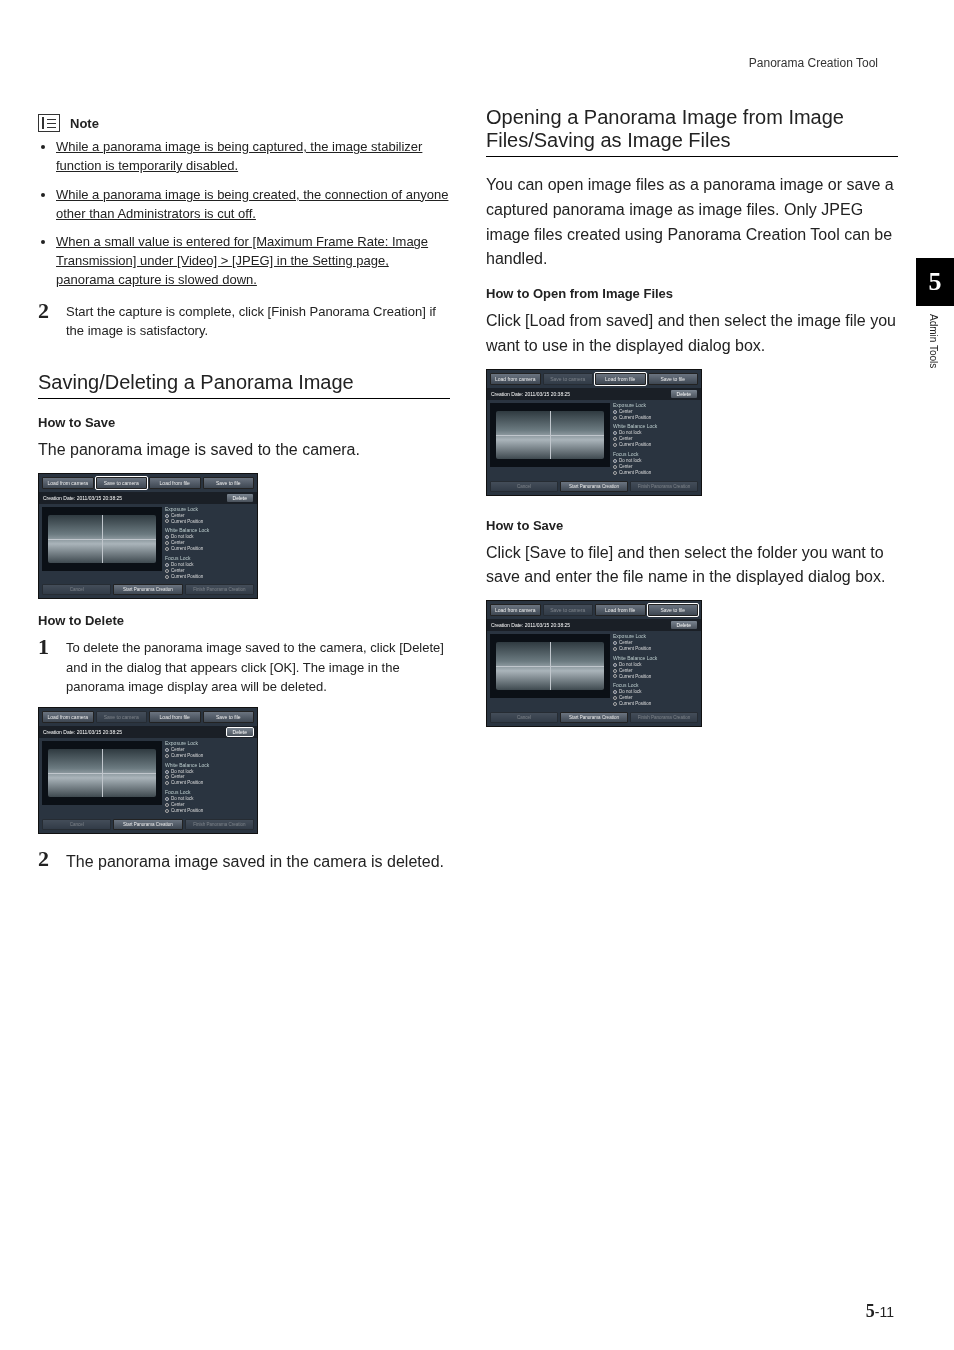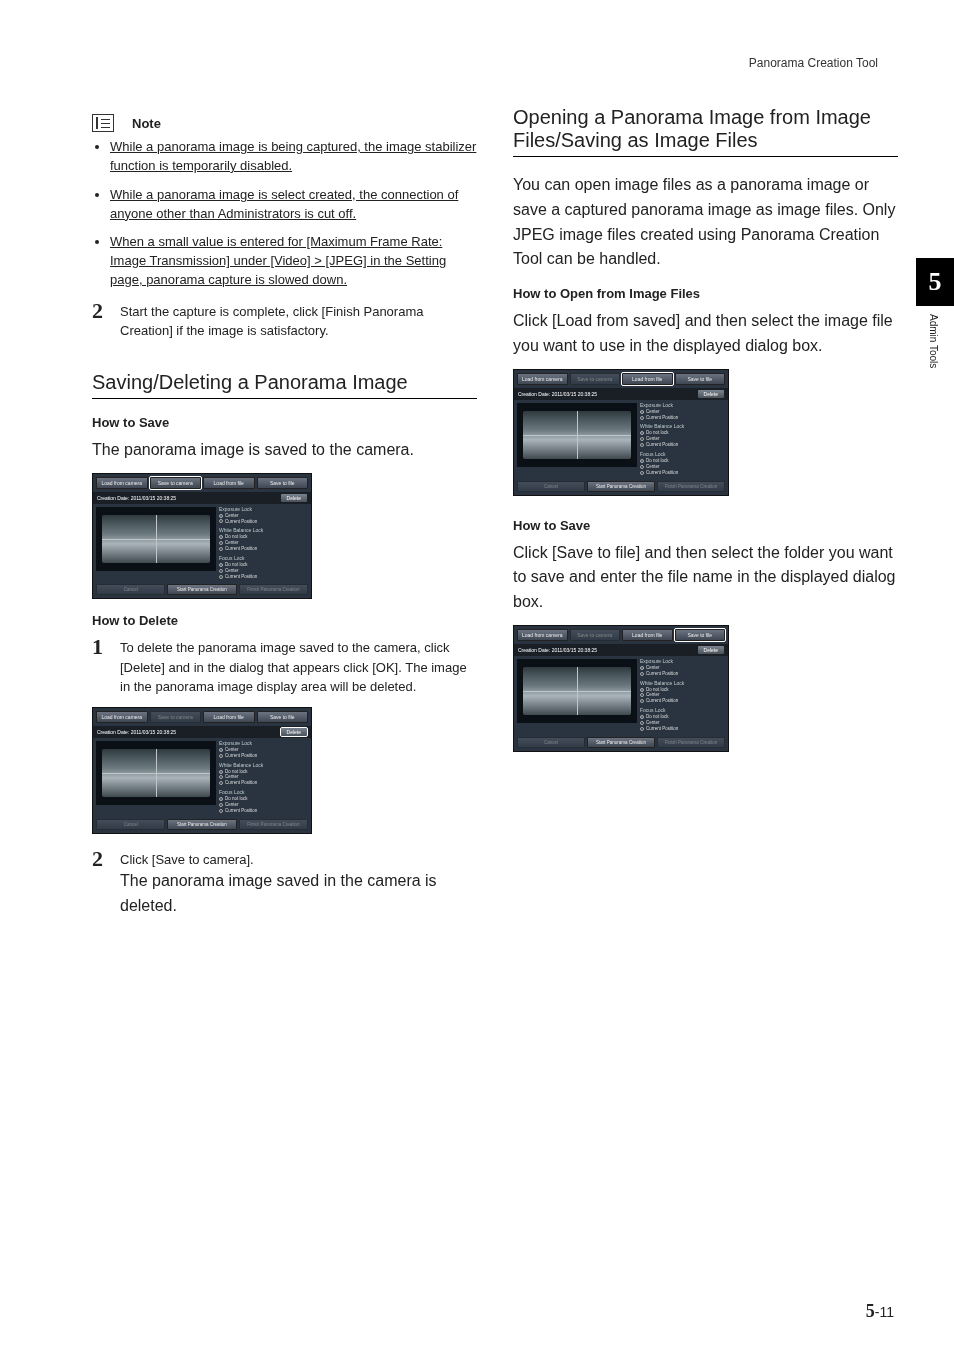--- a/index.html
+++ b/index.html
@@ -5,26 +5,26 @@
   * { box-sizing: border-box; margin: 0; padding: 0; }
   body {
     font-family: Arial, Helvetica, sans-serif;
     font-size: 13px;
     color: #222;
     background: #fff;
     width: 954px;
     height: 1350px;
     position: relative;
   }
-  .page { width: 954px; height: 1350px; position: relative; padding: 56px 56px 40px 92px; }
+  .page { width: 954px; height: 1350px; position: relative; padding: 56px 56px 40px 38px; }
   .header-running { text-align: right; font-size: 12px; color: #333; margin-bottom: 36px; padding-right: 20px;}
   .columns { display: flex; gap: 36px; }
   .col { flex: 1; min-width: 0; }
   .note-box { margin-top: 8px; }
-  .note-label { display: flex; align-items: center; gap: 18px; font-weight: bold; margin-bottom: 6px; }
+  .note-label { display: flex; align-items: center; gap: 10px; font-weight: bold; margin-bottom: 6px; }
   .note-icon {
     width: 22px; height: 18px; border: 1px solid #333; display: inline-flex; align-items: center; justify-content: center;
     background: #fff; font-size: 11px;
   }
   .note-icon-inner { width: 14px; height: 12px; border-left: 2px solid #333; position: relative;}
   .note-icon-inner::before, .note-icon-inner::after { content:""; position:absolute; left:3px; right:0; height:1px; background:#333; }
   .note-icon-inner::before { top:2px; }
   .note-icon-inner::after { top:6px; box-shadow: 0 4px 0 #333; }
   .bullets { list-style: disc; padding-left: 18px; }
   .bullets li { margin-bottom: 10px; line-height: 1.45; font-size: 13px; text-decoration: underline;}
@@ -96,21 +96,21 @@
     <div class="col">
       <div class="note-box">
         <div class="note-label">
           <span class="note-icon">
               <span class="note-icon-inner"></span>
             </span>
           <span>Note</span>
         </div>
         <ul class="bullets">
           <li>While a panorama image is being captured, the image stabilizer function is temporarily disabled.</li>
-          <li>While a panorama image is select created, the connection of anyone other than Administrators is cut off.</li>
+          <li>While a panorama image is being created, the connection of anyone other than Administrators is cut off.</li>
           <li>When a small value is entered for [Maximum Frame Rate: Image Transmission] under [Video] &gt; [JPEG] in the Setting page, panorama capture is slowed down.</li>
         </ul>
       </div>
 
       <div class="step">
         <div class="step-num">2</div>
         <div class="step-body">Start the capture is complete, click [Finish Panorama Creation] if the image is satisfactory.</div>
       </div>
 
       <h2 class="section">Saving/Deleting a Panorama Image</h2>
@@ -253,21 +253,20 @@
         <div class="shot-bottom">
           <div class="shot-btn dim">Cancel</div>
           <div class="shot-btn">Start Panorama Creation</div>
           <div class="shot-btn dim">Finish Panorama Creation</div>
         </div>
       </div>
 
       <div class="step">
         <div class="step-num">2</div>
         <div class="step-body">
-          <div>Click [Save to camera].</div>
           <p class="body" style="">The panorama image saved in the camera is deleted.</p>
         </div>
       </div>
     </div>
 
     <div class="col">
       <h2 class="section top">Opening a Panorama Image from Image Files/Saving as Image Files</h2>
       <p class="body">You can open image files as a panorama image or save a captured panorama image as image files. Only JPEG image files created using Panorama Creation Tool can be handled.</p>
 
       <h3 class="sub">How to Open from Image Files</h3>

